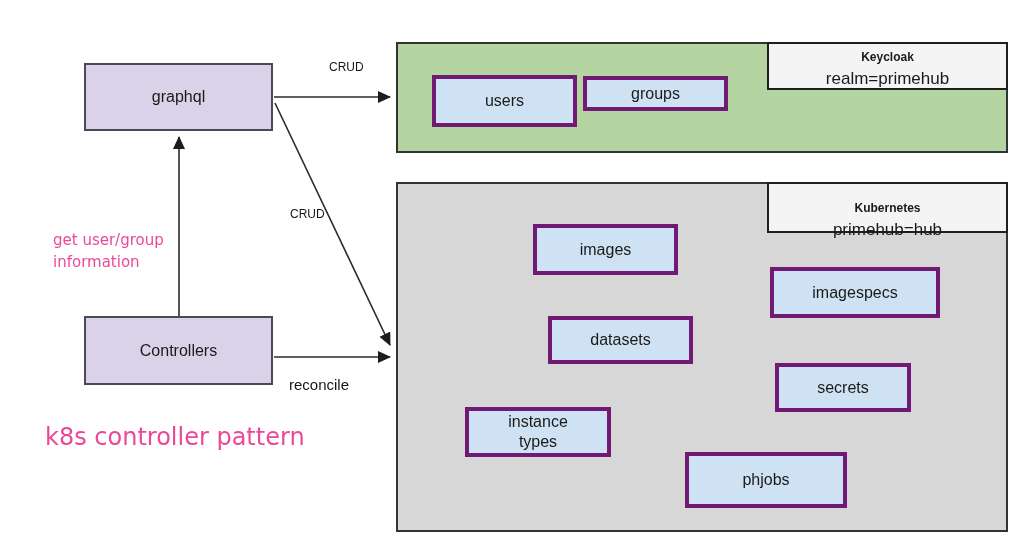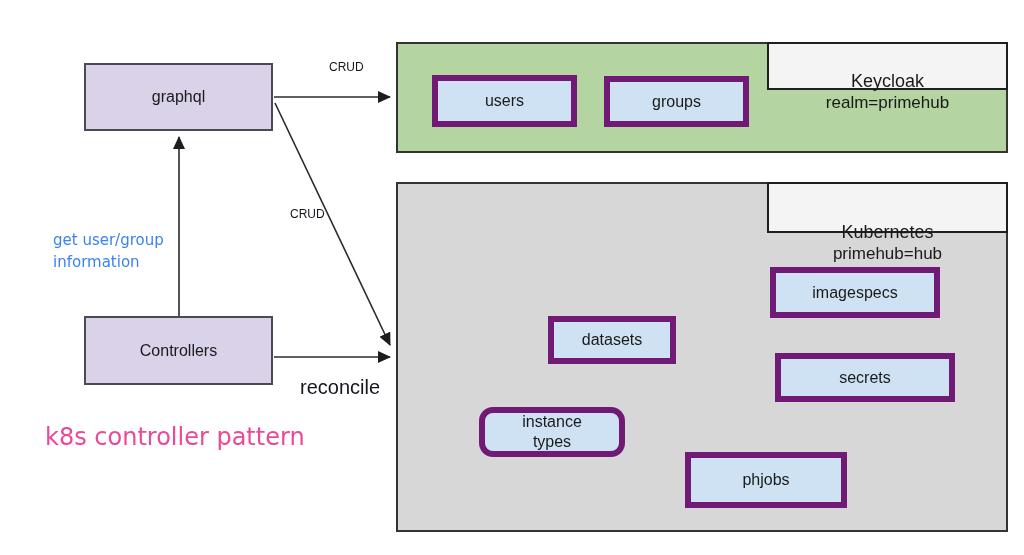--- a/index.html
+++ b/index.html
@@ -22,44 +22,44 @@
   .container-box{position:absolute;box-sizing:border-box;border:2px solid #333333;}
   .keycloak-box{left:396px;top:42px;width:612px;height:111px;background:#b4d4a1;}
   .kubernetes-box{left:396px;top:182px;width:612px;height:350px;background:#d7d7d7;}
 
   .corner-label{
     position:absolute;box-sizing:border-box;background:#f4f4f4;border:2px solid #1f1f1f;
     text-align:center;font-size:17px;line-height:21px;padding-top:3px;
   }
   .keycloak-label{left:767px;top:42px;width:241px;height:48px;}
   .kubernetes-label{left:767px;top:182px;width:241px;height:51px;padding-top:14px;}
-  .corner-label .t1{font-weight:normal;font-size:18px;margin-top:24px;}
+  .corner-label .t1{font-weight:bold;font-size:12px;}
 
   .resource{
     position:absolute;box-sizing:border-box;
-    background:#cfe2f3;border:6px solid #701a75;
+    background:#cfe2f3;border:4px solid #701a75;
     display:flex;align-items:center;justify-content:center;
     font-size:16px;text-align:center;white-space:pre-line;line-height:20px;
   }
   .res-users{left:432px;top:75px;width:145px;height:52px;}
-  .res-groups{left:604px;top:76px;width:145px;height:51px;}
+  .res-groups{left:583px;top:76px;width:145px;height:35px;}
   .res-images{left:533px;top:224px;width:145px;height:51px;}
   .res-imagespecs{left:770px;top:267px;width:170px;height:51px;}
-  .res-datasets{left:548px;top:316px;width:128px;height:48px;}
-  .res-secrets{left:775px;top:353px;width:180px;height:49px;}
-  .res-instancetypes{left:479px;top:407px;width:146px;height:50px;border-radius:14px;}
+  .res-datasets{left:548px;top:316px;width:145px;height:48px;}
+  .res-secrets{left:775px;top:363px;width:136px;height:49px;}
+  .res-instancetypes{left:465px;top:407px;width:146px;height:50px;}
   .res-phjobs{left:685px;top:452px;width:162px;height:56px;}
 
   .edge-label{position:absolute;font-size:12px;color:#16161e;}
   .lbl-crud-keycloak{left:329px;top:60px;}
   .lbl-crud-kubernetes{left:290px;top:207px;}
-  .lbl-reconcile{left:300px;top:376px;font-size:20px;}
+  .lbl-reconcile{left:289px;top:376px;font-size:15px;}
   .lbl-getinfo{
     left:53px;top:229px;width:140px;white-space:pre-line;line-height:22px;
-    font-family:"DejaVu Sans",sans-serif;font-size:15px;color:#3b82f6;
+    font-family:"DejaVu Sans",sans-serif;font-size:15px;color:#ec4899;
   }
   .diagram-title{
     position:absolute;left:45px;top:423px;
     font-family:"DejaVu Sans",sans-serif;font-size:24px;color:#ec4899;
   }
 </style>
 </head>
 <body>
 
 <div class="canvas">
@@ -82,20 +82,21 @@
     <div class="t2">realm=primehub</div>
   </div>
   <div class="resource res-users">users</div>
   <div class="resource res-groups">groups</div>
 
   <div class="container-box kubernetes-box"></div>
   <div class="corner-label kubernetes-label">
     <div class="t1">Kubernetes</div>
     <div class="t2">primehub=hub</div>
   </div>
+  <div class="resource res-images">images</div>
   <div class="resource res-imagespecs">imagespecs</div>
   <div class="resource res-datasets">datasets</div>
   <div class="resource res-secrets">secrets</div>
   <div class="resource res-instancetypes">instance
 types</div>
   <div class="resource res-phjobs">phjobs</div>
 
   <div class="node node-graphql">graphql</div>
   <div class="node node-controllers">Controllers</div>
 

